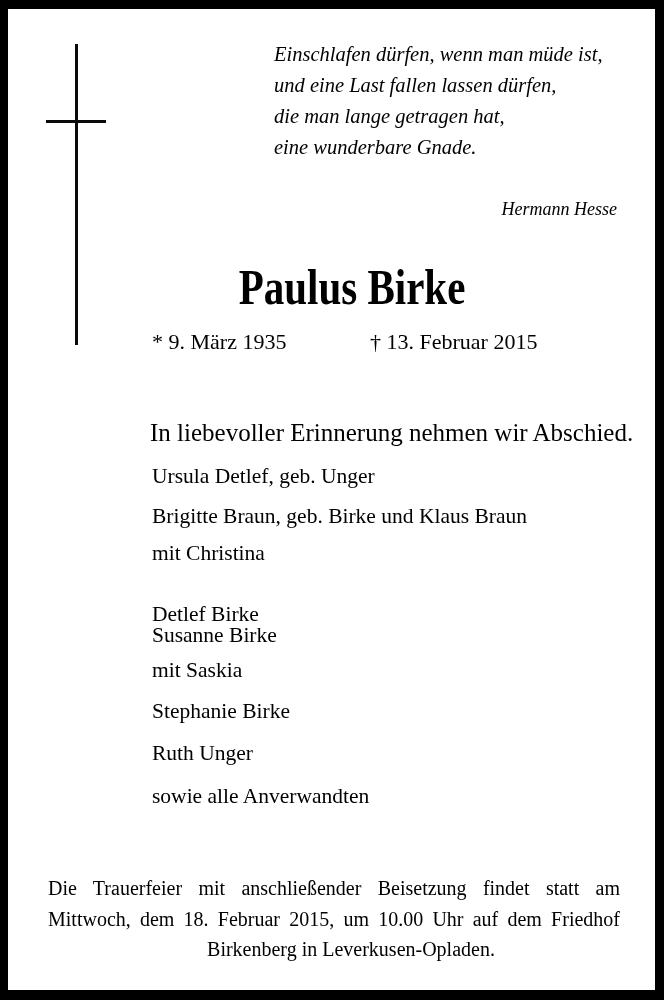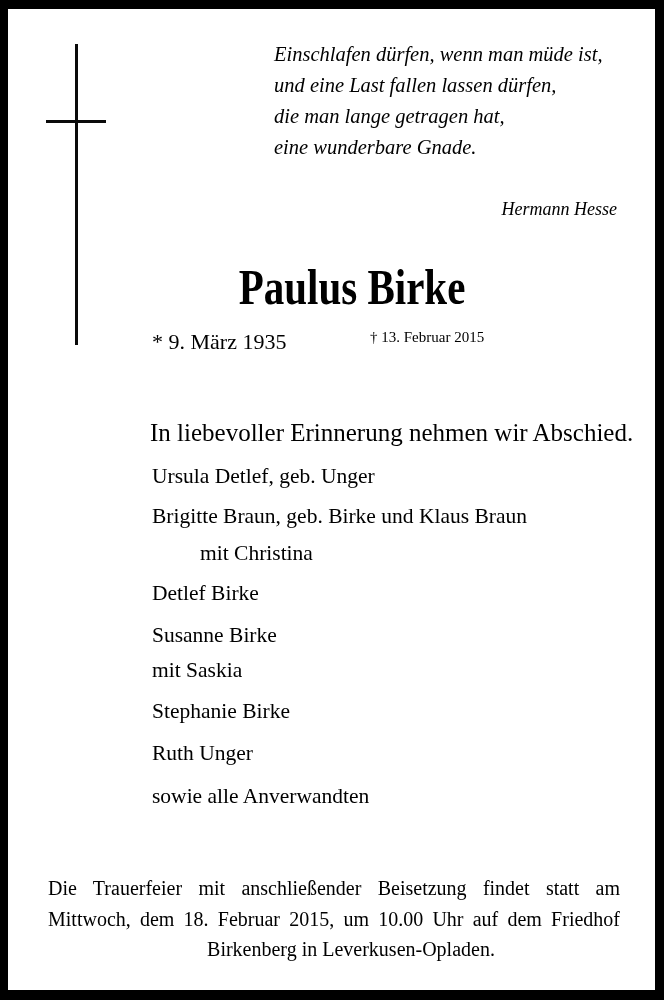--- a/index.html
+++ b/index.html
@@ -67,40 +67,40 @@
     transform-origin: 50% 50%;
     white-space: nowrap;
   }
   .birth-date {
     left: 152px; top: 329px;
     font-size: 22px;
     white-space: nowrap;
   }
   .death-date {
     left: 370px; top: 329px;
-    font-size: 15px;
+    font-size: 22px;
     white-space: nowrap;
   }
 
   .intro {
     left: 150px; top: 419px;
     font-size: 25px;
     white-space: nowrap;
   }
 
   .mourner {
     position: absolute;
     left: 152px;
     font-size: 21.5px;
     white-space: nowrap;
   }
   .m0 { top: 464px; }
   .m1 { top: 504px; }
-  .m2 { top: 541px; margin-left: 48px; }
-  .m3 { top: 581px; text-align: center; }
+  .m2 { top: 541px; }
+  .m3 { top: 602px; text-align: center; }
   .m4 { top: 623px; }
   .m5 { top: 658px; }
   .m6 { top: 699px; }
   .m7 { top: 741px; }
   .m8 { top: 784px; }
 
   .funeral {
     left: 48px; top: 873px;
     width: 572px;
     font-size: 20px;

